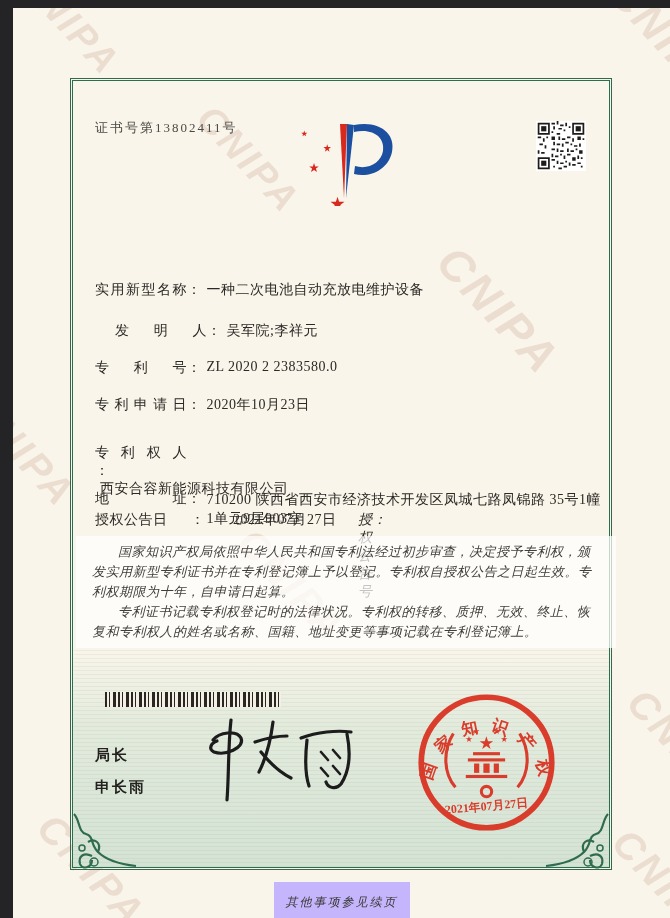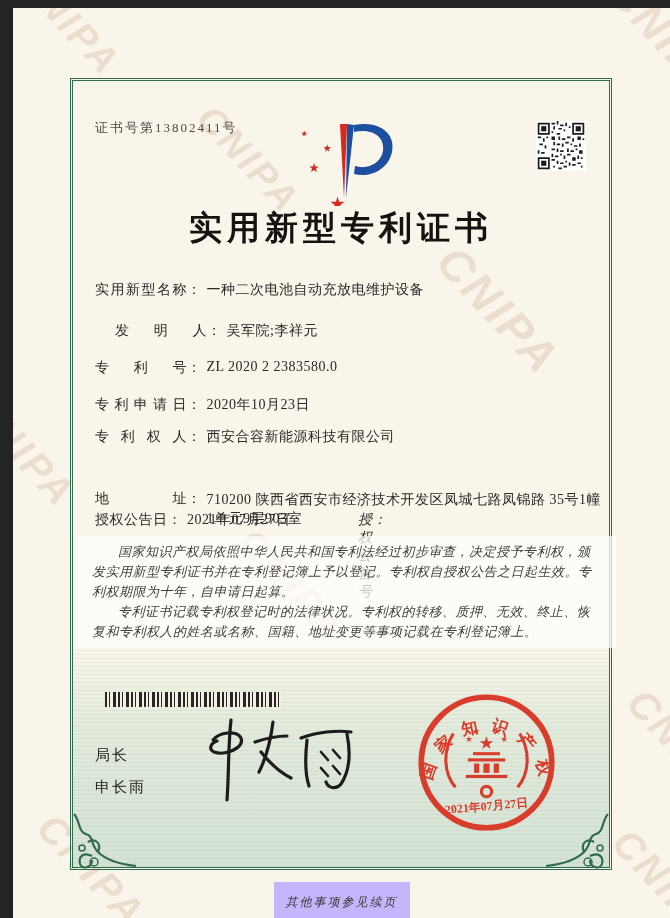--- a/index.html
+++ b/index.html
@@ -33,21 +33,21 @@
   .legalbox{position:absolute;left:63px;top:528px;width:540px;padding:6px 16px 6px 16px;
             background:rgba(255,255,255,0.72);box-sizing:border-box;}
   .legalbox p{margin:0;text-indent:2em;font-size:13px;line-height:20px;color:#403e38;
               font-style:italic;letter-spacing:0.5px;}
   .barcode{position:absolute;left:92px;top:684px;width:176px;height:15px;
      background:repeating-linear-gradient(90deg,
         #2a2722 0,#2a2722 2px,#f3efe4 2px,#f3efe4 4px,
         #2a2722 4px,#2a2722 5px,#f3efe4 5px,#f3efe4 8px,
         #2a2722 8px,#2a2722 11px,#f3efe4 11px,#f3efe4 13px);}
   .signer{position:absolute;left:82px;font-family:"Liberation Sans",sans-serif;
-          font-weight:normal;font-size:15px;letter-spacing:2px;color:#23221f;}
+          font-weight:bold;font-size:15px;letter-spacing:2px;color:#23221f;}
   .signature{position:absolute;left:182px;top:704px;}
   .seal{position:absolute;left:401px;top:682px;opacity:0.93;}
   .page-footer{position:absolute;left:57px;top:835px;width:542px;text-align:center;
                font-size:11px;letter-spacing:2px;color:#3c3b36;}
   .note-wrap{position:absolute;left:0;top:874px;width:657px;text-align:center;}
   .note{display:inline-block;background:#c4b5fd;padding:12px 12px;font-size:12px;
         font-style:italic;letter-spacing:2px;color:#3a3934;}
   .darkband-top{position:absolute;left:0;top:0;width:670px;height:8px;background:#242426;}
   .darkband-left{position:absolute;left:0;top:0;width:13px;height:918px;background:#242426;}
 </style>
@@ -102,21 +102,20 @@
         <path d="M1,1 h7 v7 h-7 z M2,2 v5 h5 v-5 z" fill-rule="evenodd"></path>
         <rect x="3" y="3" width="3" height="3"></rect>
         <path d="M21,1 h7 v7 h-7 z M22,2 v5 h5 v-5 z" fill-rule="evenodd"></path>
         <rect x="23" y="3" width="3" height="3"></rect>
         <path d="M1,21 h7 v7 h-7 z M2,22 v5 h5 v-5 z" fill-rule="evenodd"></path>
         <rect x="3" y="23" width="3" height="3"></rect>
         <path d="M9 1h2v1H9z M12 0h1v2h-1z M14 2h2v1h-2z M17 1h1v2h-1z M19 3h1v1h-1z M10 3h1v2h-1z M13 4h2v1h-2z M16 5h1v1h-1z M9 6h1v1H9z M12 7h2v1h-2z M1 9h2v1H1z M4 10h1v2H4z M6 9h1v1H6z M2 13h2v1H2z M5 14h1v2H5z M1 17h1v2H1z M3 18h2v1H3z M9 9h2v2H9z M13 9h1v2h-1z M15 10h2v1h-2z M18 9h2v1h-2z M21 10h1v2h-1z M24 9h2v2h-2z M27 10h1v1h-1z M10 12h1v2h-1z M12 13h2v1h-2z M15 13h1v2h-1z M17 12h2v1h-2z M20 13h1v1h-1z M22 14h2v1h-2z M25 13h1v2h-1z M9 16h2v1H9z M12 16h1v2h-1z M14 17h2v1h-2z M18 16h1v2h-1z M20 17h2v1h-2z M23 16h1v1h-1z M25 17h2v2h-2z M9 19h1v2H9z M11 20h2v1h-2z M14 19h1v1h-1z M16 20h1v2h-1z M18 19h2v1h-2z M21 21h2v2h-2z M24 20h1v2h-1z M26 21h1v1h-1z M9 22h2v1H9z M12 23h1v2h-1z M14 24h2v1h-2z M17 23h1v1h-1z M19 24h1v2h-1z M21 25h2v1h-2z M24 24h2v1h-2z M26 26h1v1h-1z M10 26h1v1h-1z M13 27h2v1h-2z M16 26h2v1h-2z"></path>
       </g>
     </svg>
 
-    <div class="title">实用新型专利证书</div>
 
     <div class="row" style="top:273px;">
       <span class="lbl">实用新型名称</span>
         <span>：</span>
       <span class="val">一种二次电池自动充放电维护设备</span>
     </div>
     <div class="row" style="top:314px;margin-left:20px;">
       <span class="lbl">发明人</span>
         <span>：</span>
       <span class="val">吴军院;李祥元</span>
@@ -124,31 +123,31 @@
     <div class="row" style="top:351px;">
       <span class="lbl">专利号</span>
         <span>：</span>
       <span class="val">ZL 2020 2 2383580.0</span>
     </div>
     <div class="row" style="top:388px;">
       <span class="lbl">专利申请日</span>
         <span>：</span>
       <span class="val">2020年10月23日</span>
     </div>
-    <div class="row" style="top:420px;">
+    <div class="row" style="top:436px;flex-direction:column;">
       <span class="lbl">专利权人</span>
         <span>：</span>
       <span class="val">西安合容新能源科技有限公司</span>
     </div>
     <div class="row" style="top:482px;">
       <span class="lbl">地址</span>
         <span>：</span>
       <span class="val addr">710200 陕西省西安市经济技术开发区凤城七路凤锦路 35号1幢1单元9层903室</span>
     </div>
-    <div class="row" style="top:503px;">
+    <div class="row" style="top:503px;gap:23px;">
       <span>授权公告日</span>
         <span>：</span>
       <span class="val">2021年07月27日</span>
       <span class="grant2">
         <span>授权公告号</span>
           <span>：</span>
       </span>
     </div>
 
     <div class="legalbox">

